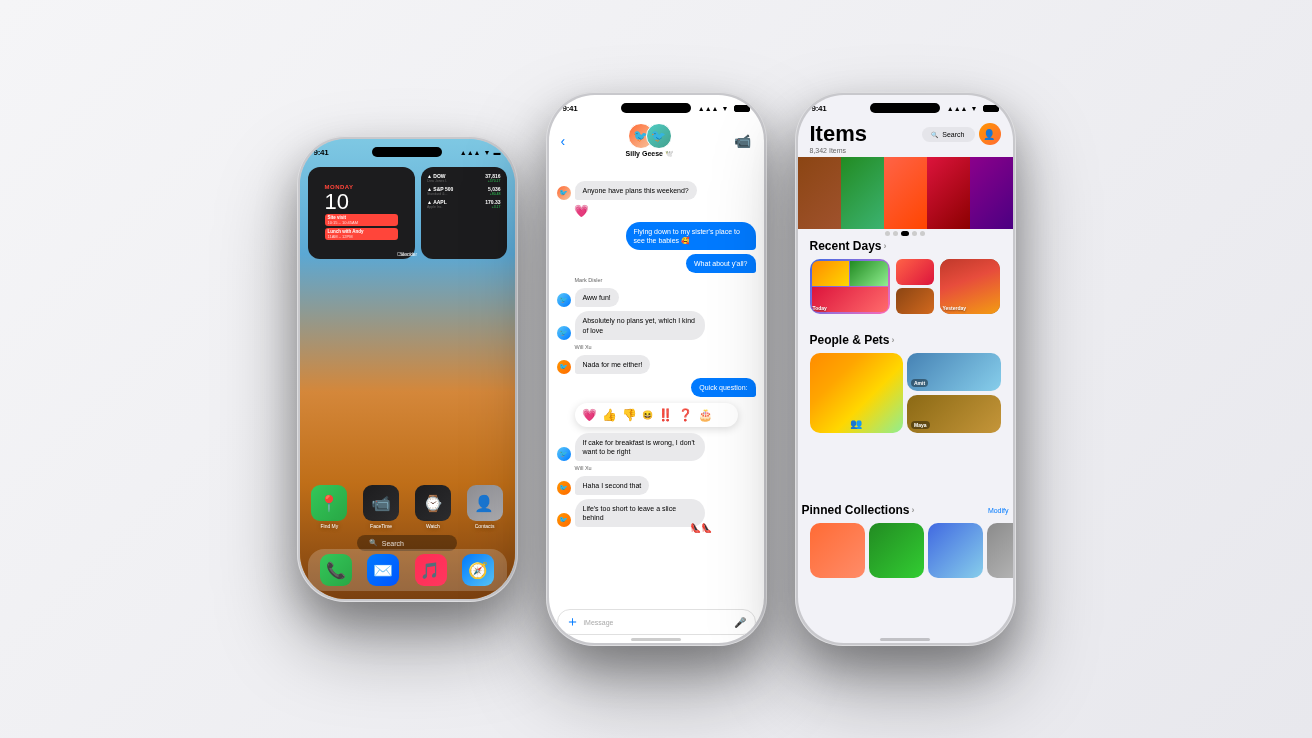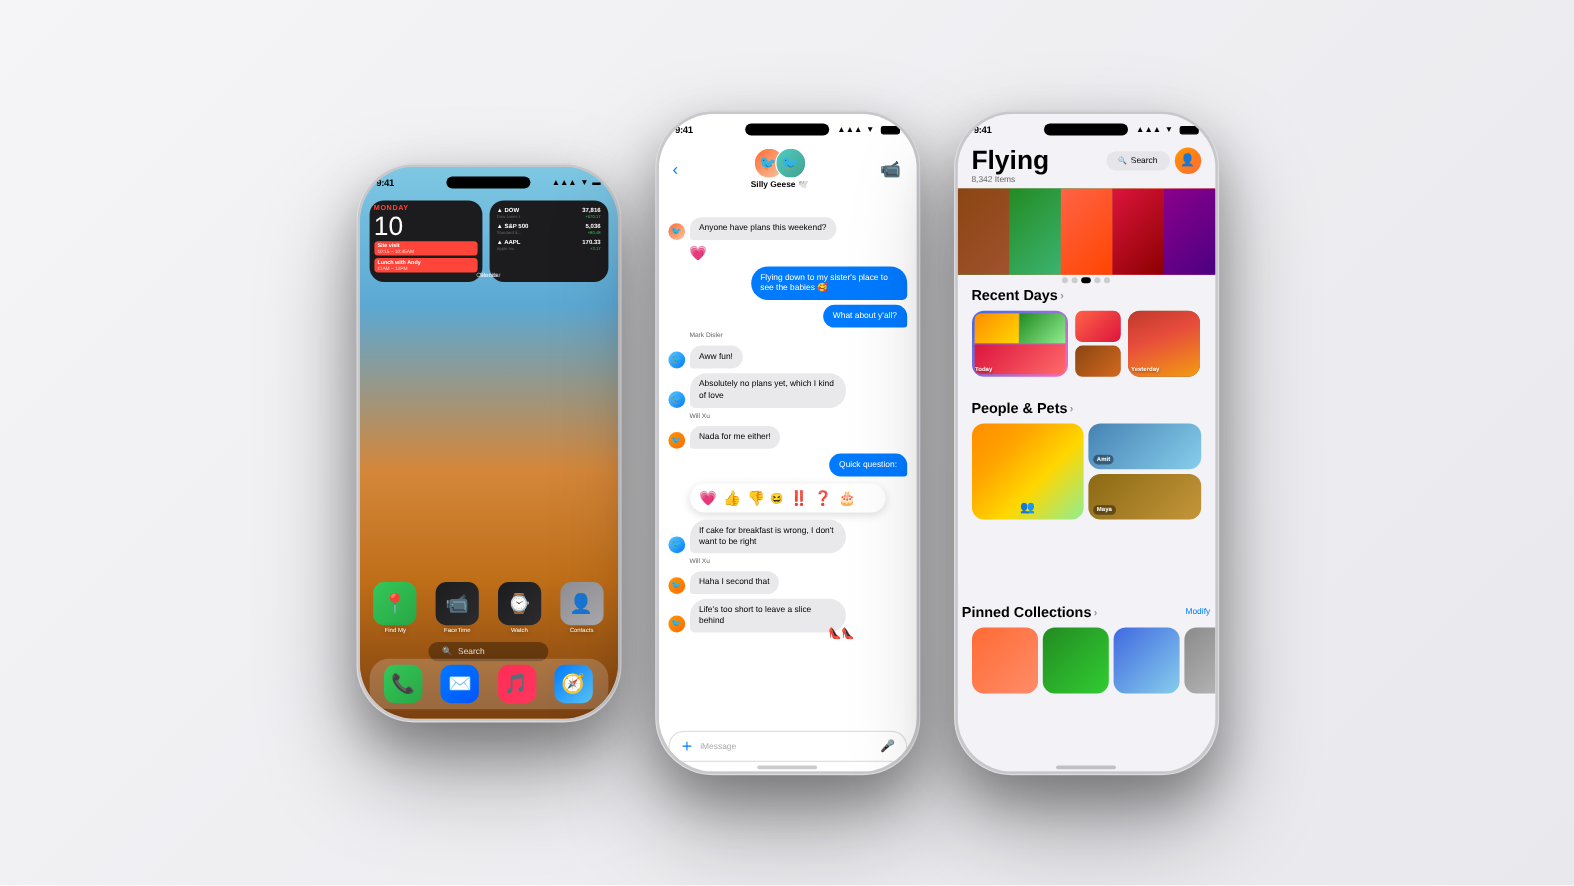--- a/index.html
+++ b/index.html
@@ -102,21 +102,21 @@
       position: absolute;
       top: 28px;
       left: 8px;
       right: 8px;
       display: flex;
       gap: 6px;
     }
     .widget-calendar {
       background: #1c1c1e;
       border-radius: 12px;
-      padding: 4px;
+      padding: 17px;
       flex: 1;
       min-height: 68px;
     }
     .widget-cal-day {
       font-size: 6px;
       color: #ff453a;
       font-weight: 600;
       text-transform: uppercase;
       letter-spacing: 0.5px;
     }
@@ -862,21 +862,21 @@
           <span class="status-time">9:41</span>
           <div class="status-icons">
             <span>▲▲▲</span>
             <span>▼</span>
             <span style="display:inline-block;width:16px;height:7px;border:1px solid #000;border-radius:2px;background:#000;position:relative;margin-left:2px;"></span>
           </div>
         </div>
 
         <div class="photos-header">
           <div>
-            <div class="photos-title">Flying</div>
+            <div class="photos-title">Items</div>
           </div>
           <div style="display:flex;align-items:center;gap:4px;">
             <div class="photos-search-btn">
               <span style="font-size:6px;">🔍</span>
               <span>Search</span>
             </div>
             <div class="photos-avatar">👤</div>
           </div>
         </div>
 

